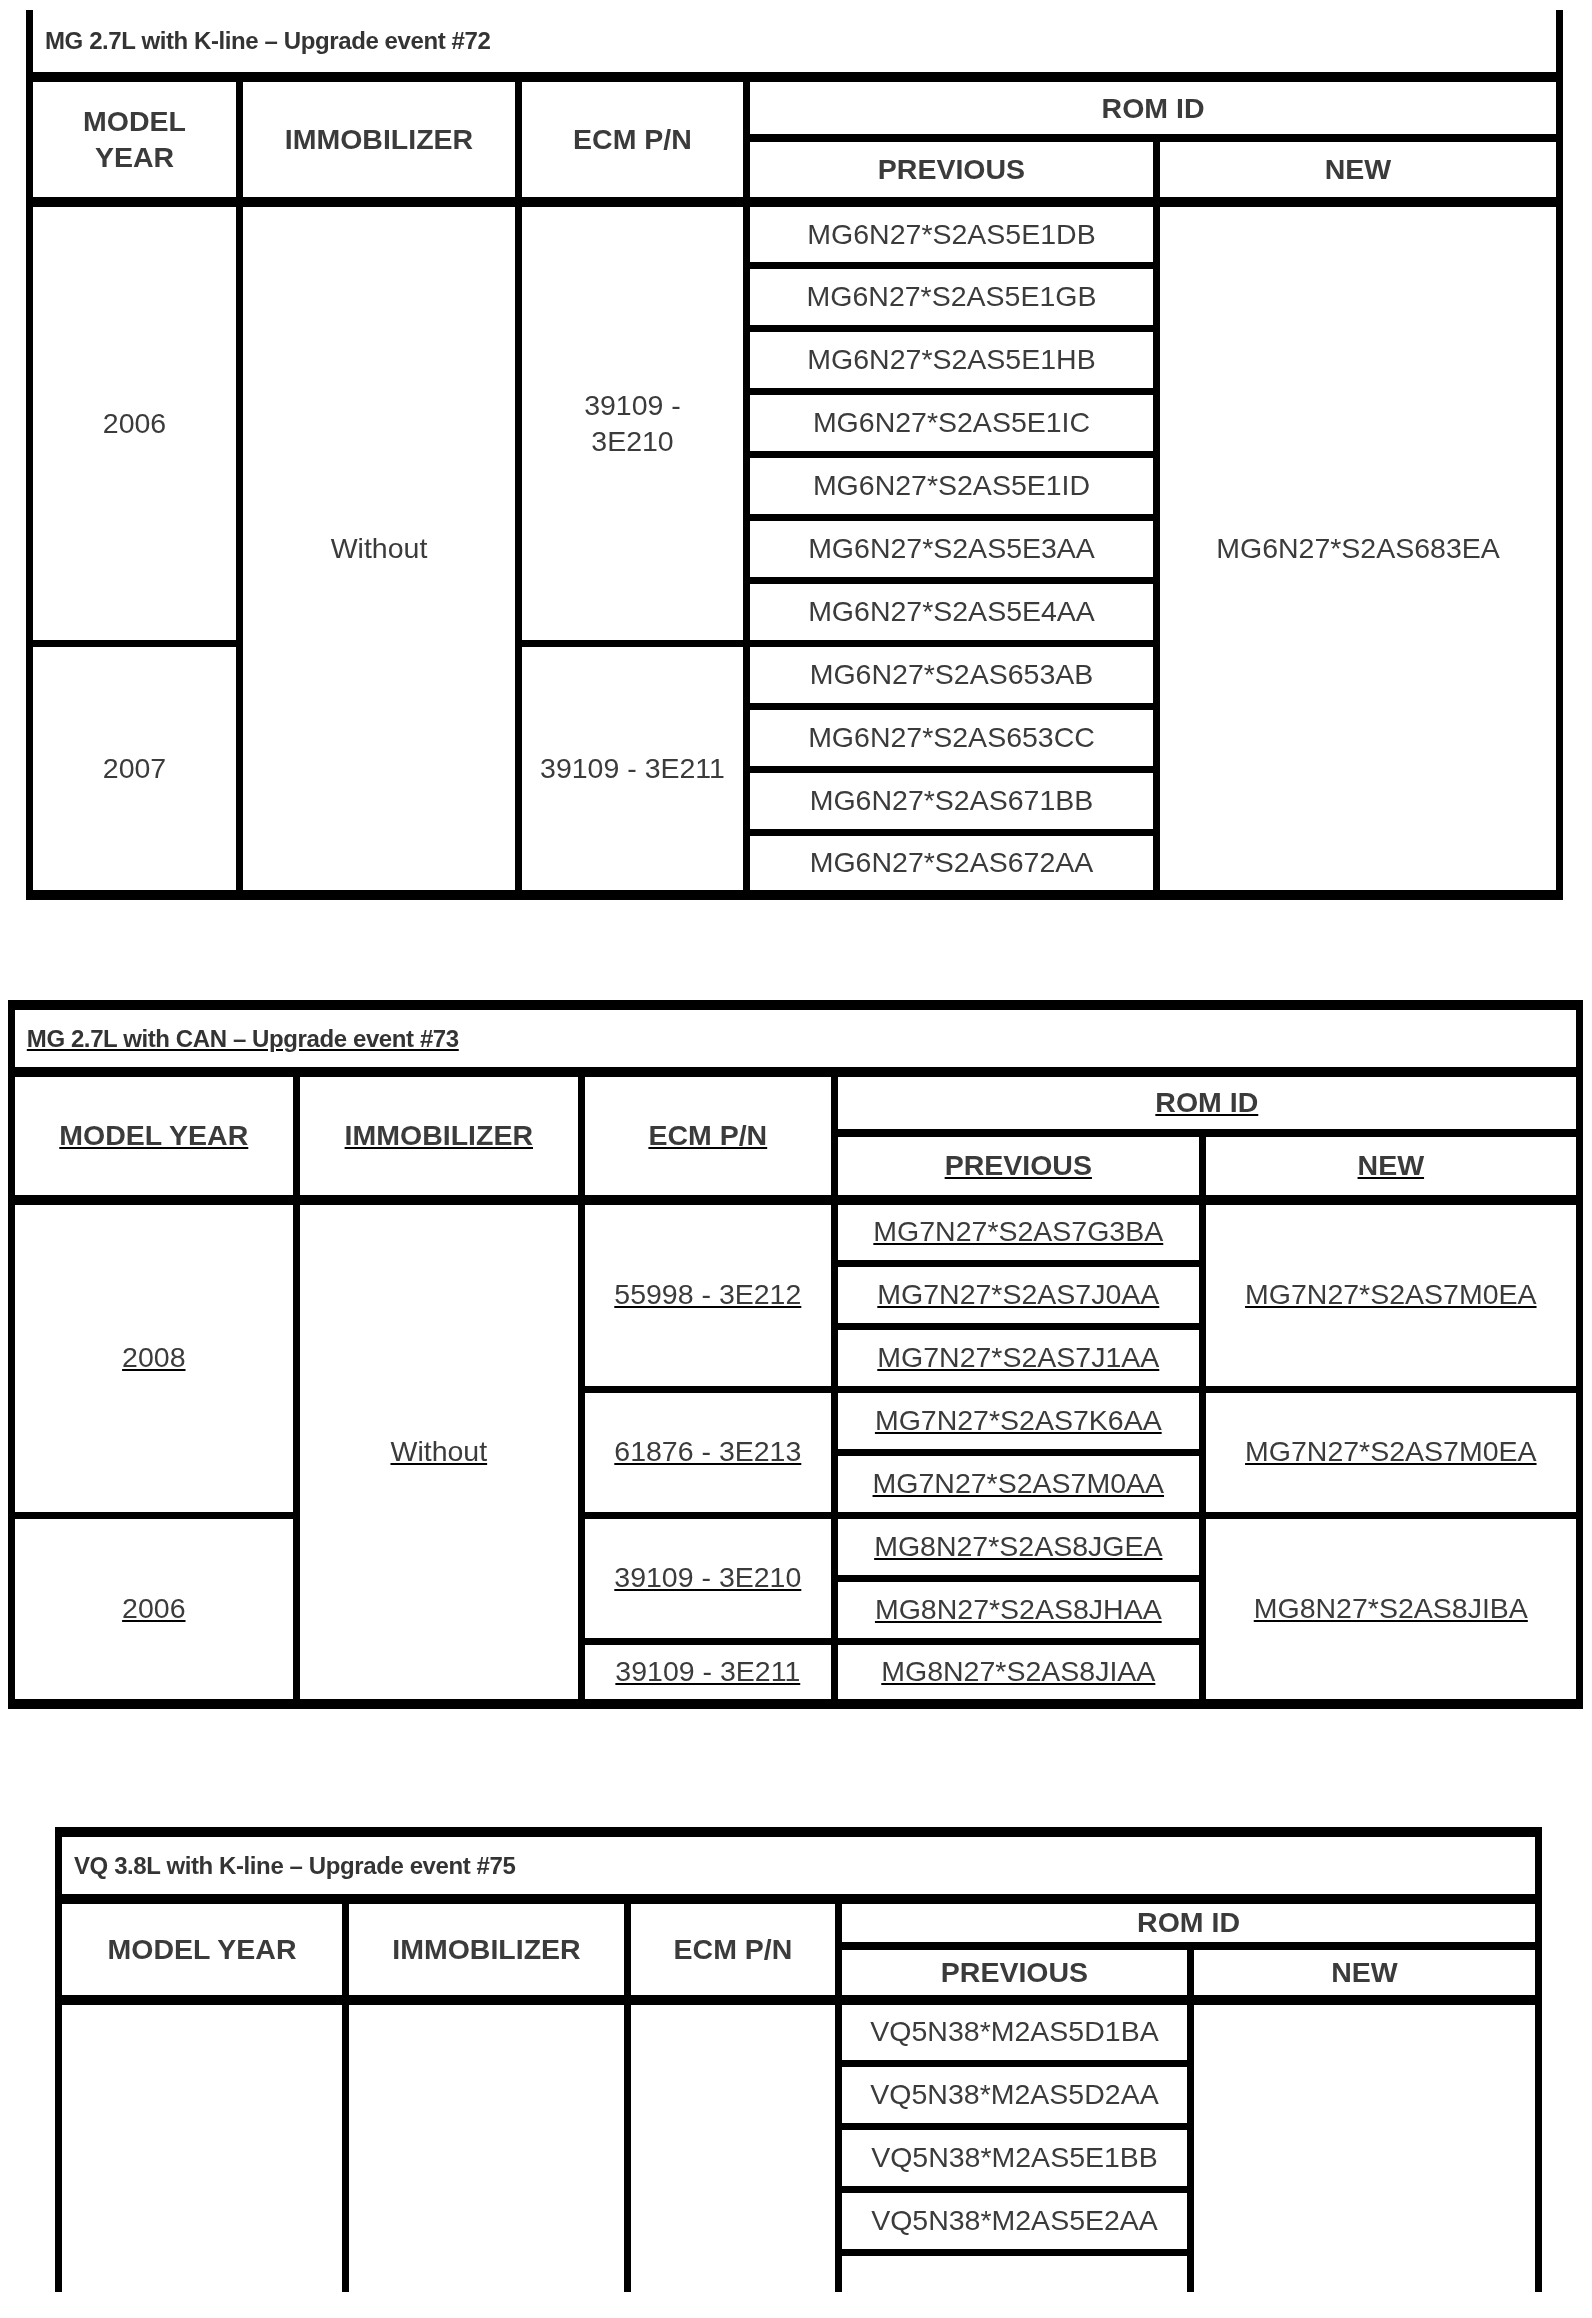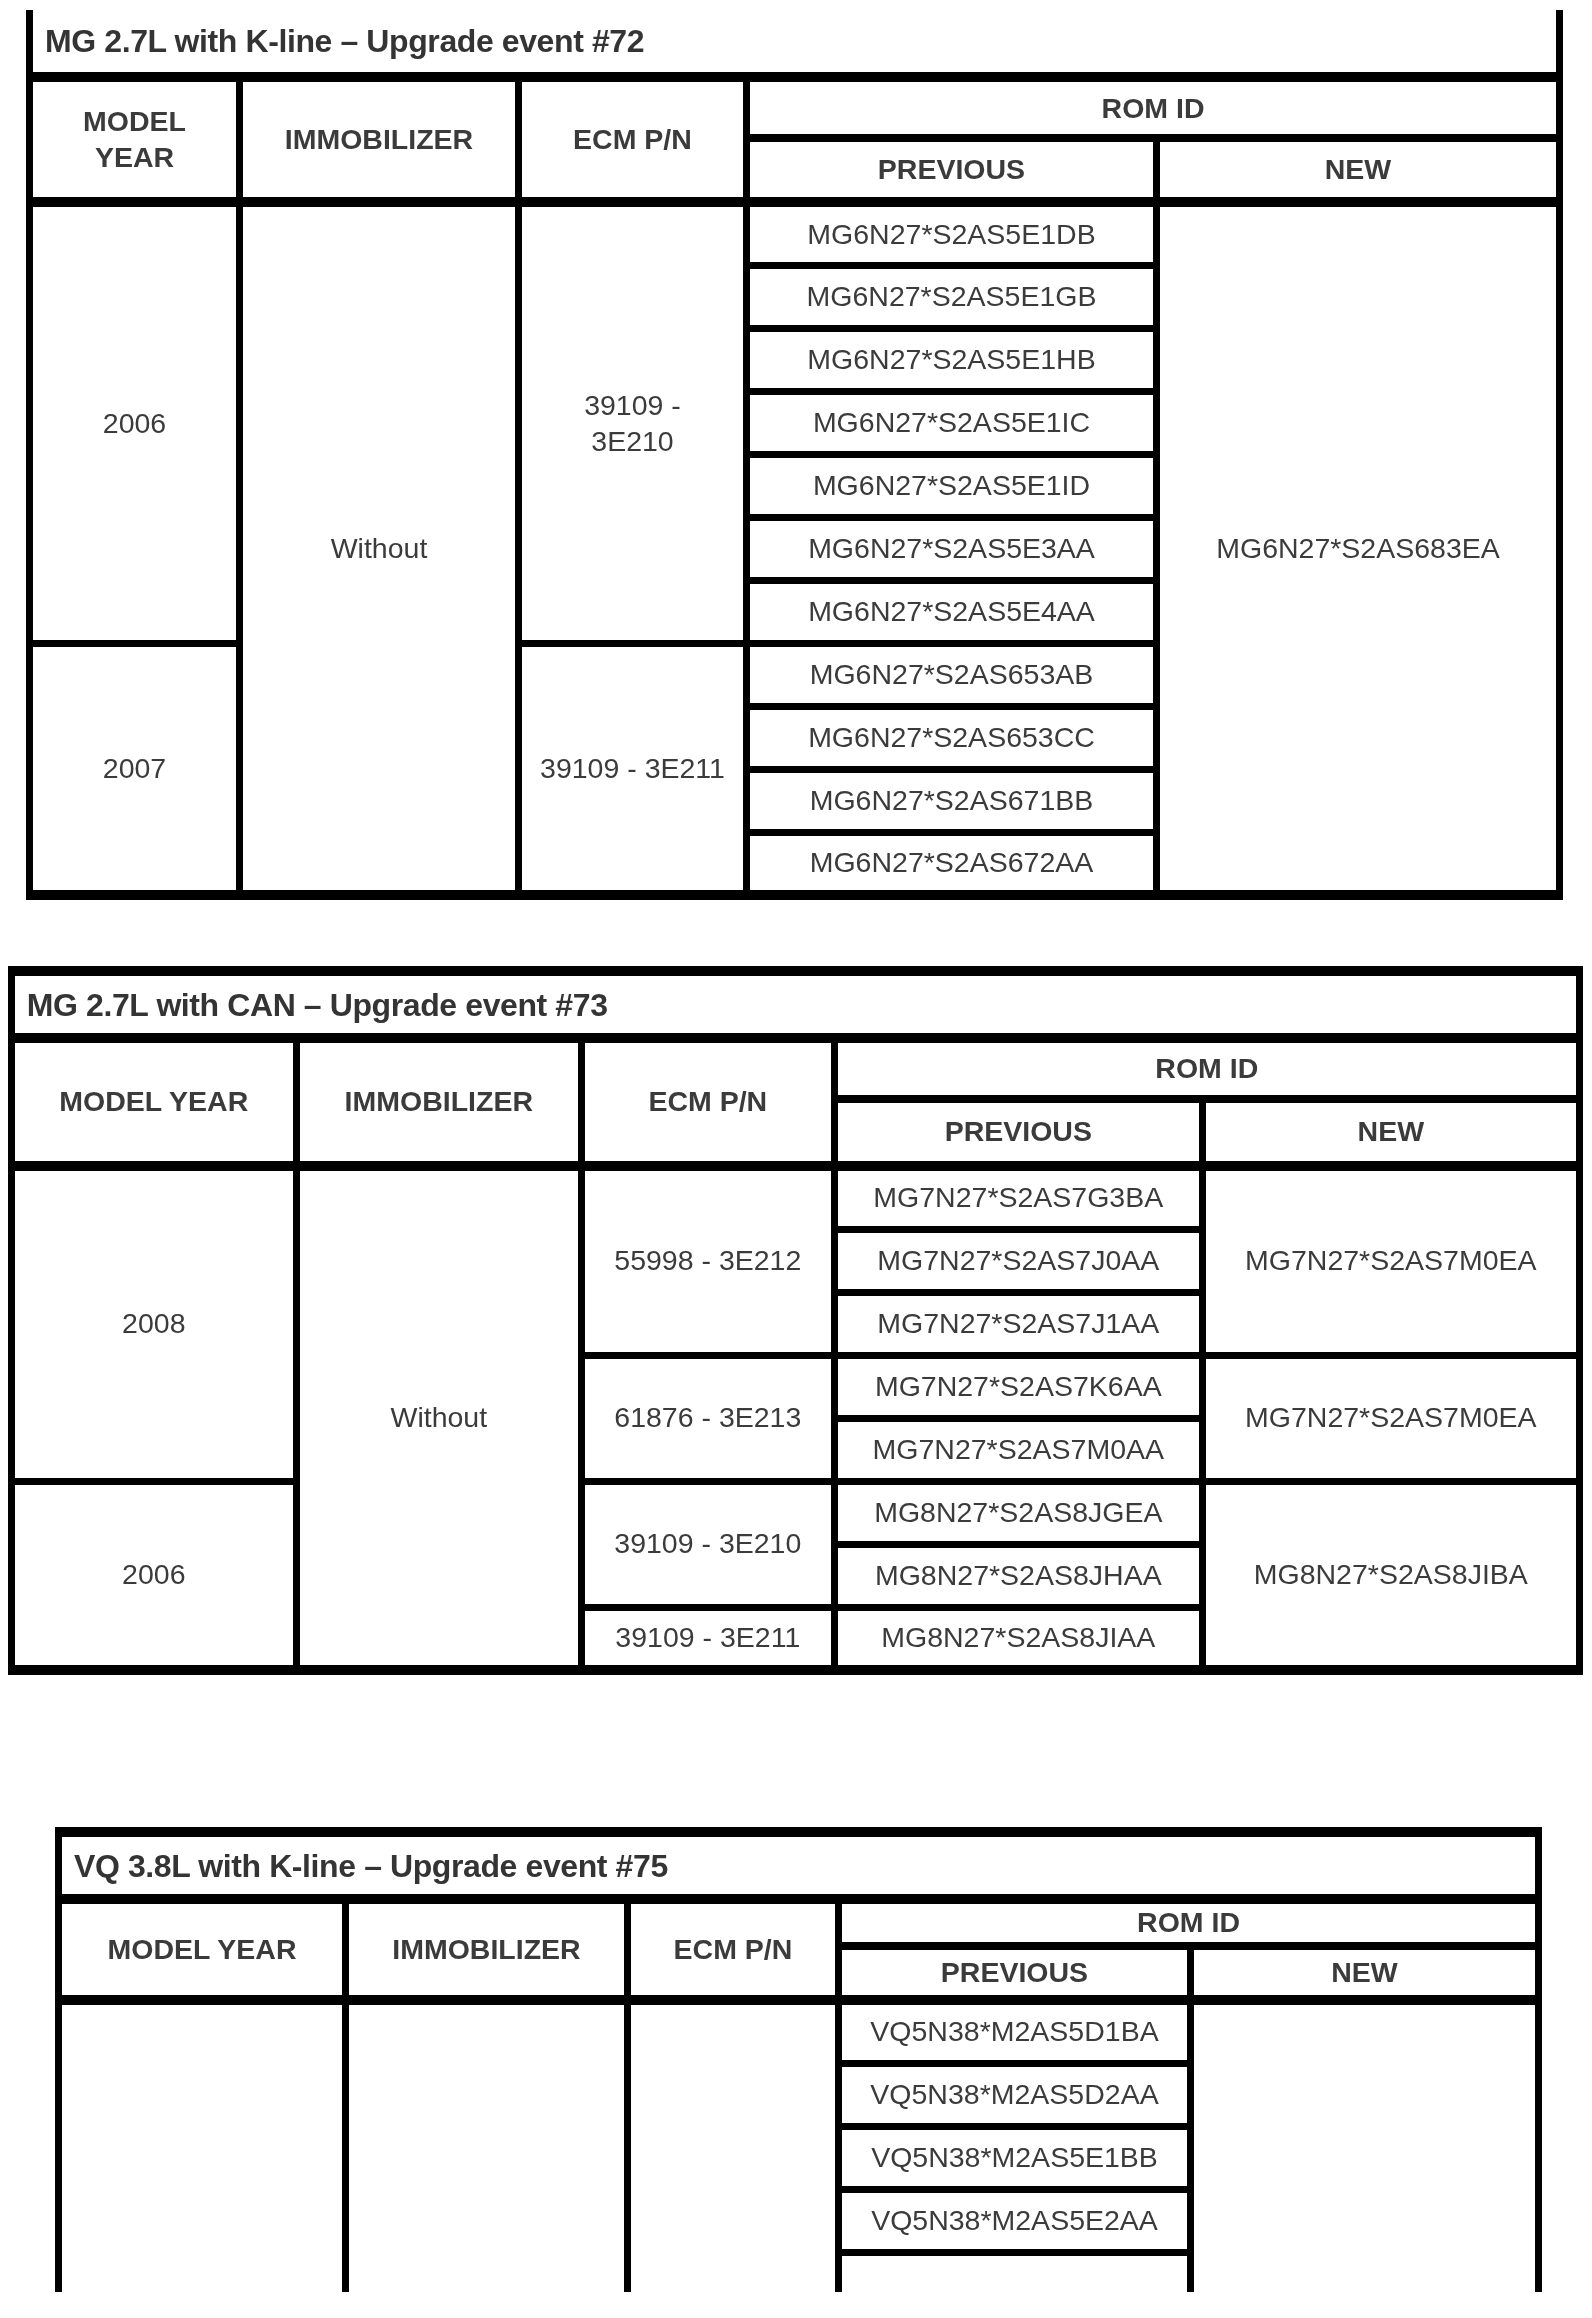--- a/index.html
+++ b/index.html
@@ -32,21 +32,21 @@
     color: #3b3b3b;
     font-size: 28.5px;
     font-weight: normal;
     padding: 0 17.3px;
     overflow: hidden;
     line-height: 1.25;
   }
   .title-cell {
     text-align: left;
     font-weight: bold;
-    font-size: 32px;
+    font-size: 24px;
     color: #343434;
     padding: 0 0 0 12px;
     border-bottom-width: 10.4px;
     letter-spacing: -0.4px;
   }
   th {
     font-weight: bold;
     font-size: 28.5px;
     color: #3b3b3b;
   }
@@ -66,21 +66,21 @@
   .t2 .r-title { height: 67px; }
   .t2 .r-rom   { height: 61px; }
   .t2 .r-sub   { height: 67px; }
   .t2 .r-body  { height: 63px; }
   .t3 .r-title { height: 67px; }
   .t3 .r-rom   { height: 47px; }
   .t3 .r-sub   { height: 54px; }
   .t3 .r-body  { height: 63px; }
   .t3 .r-cut   { height: 40px; }
   .t1 { left: 26px;  top: 10.4px;   width: 1531px; }
-  .t2 { left: 7.8px;   top: 966px; width: 1570px; }
+  .t2 { left: 7.8px;   top: 1000px; width: 1570px; text-decoration: underline; }
   .t3 { left: 55px;  top: 1827px; width: 1480px; }
 </style>
 </head>
 <body>
 
 <div class="page">
 
   <div class="tbl-wrap t1">
     <table>
       <colgroup>

